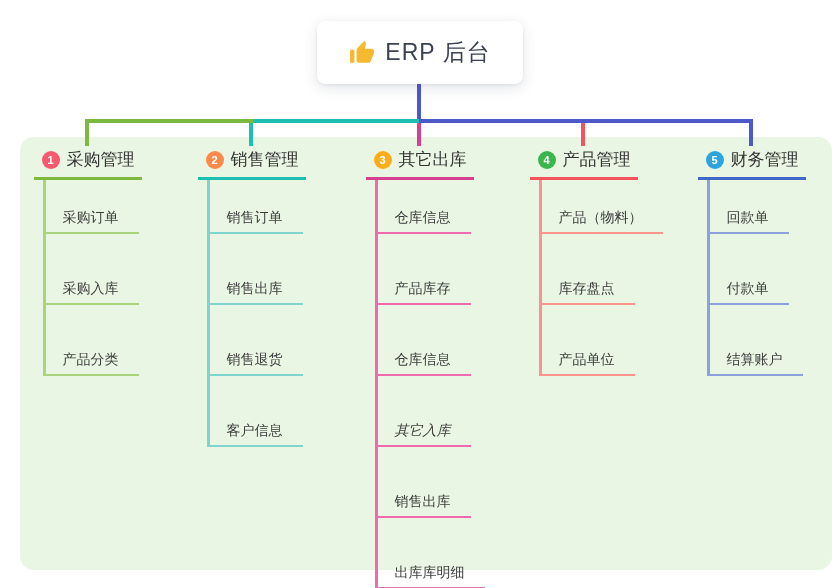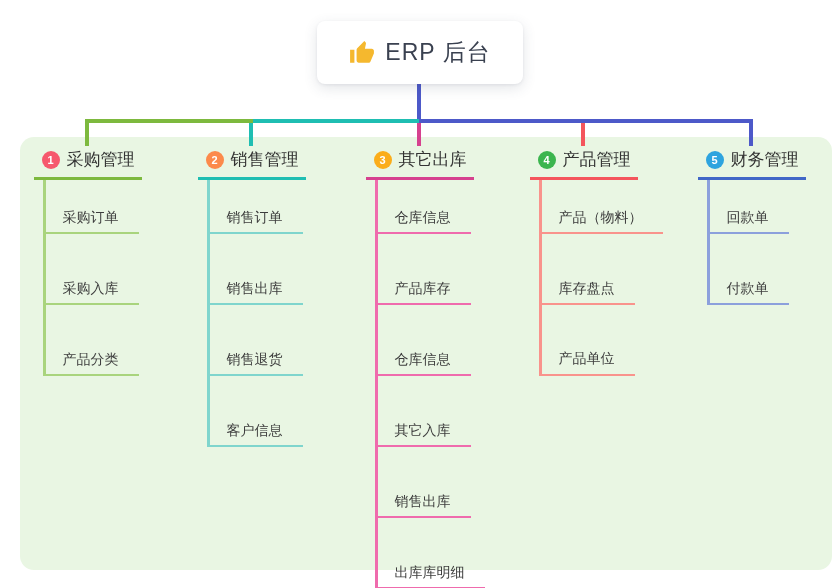--- a/index.html
+++ b/index.html
@@ -121,21 +121,21 @@
       <div class="branch-children">
         <div class="child-node" style="border-left-color: rgb(239, 107, 173); border-bottom-color: rgb(239, 107, 173);">
           <span class="child-label">仓库信息</span>
         </div>
         <div class="child-node" style="border-left-color: rgb(239, 107, 173); border-bottom-color: rgb(239, 107, 173);">
           <span class="child-label">产品库存</span>
         </div>
         <div class="child-node" style="border-left-color: rgb(239, 107, 173); border-bottom-color: rgb(239, 107, 173);">
           <span class="child-label">仓库信息</span>
         </div>
-        <div class="child-node" style="border-left-color: rgb(239, 107, 173); border-bottom-color: rgb(239, 107, 173);">
+        <div class="child-node" style="border-left-color: rgb(239, 107, 173); border-bottom-color: rgb(239, 107, 173); font-style: italic;">
           <span class="child-label">其它入库</span>
         </div>
         <div class="child-node" style="border-left-color: rgb(239, 107, 173); border-bottom-color: rgb(239, 107, 173);">
           <span class="child-label">销售出库</span>
         </div>
         <div class="child-node" style="border-left-color: rgb(239, 107, 173); border-bottom-color: rgb(239, 107, 173);">
           <span class="child-label">出库库明细</span>
         </div>
       </div>
     </div>
@@ -144,32 +144,35 @@
         <span class="badge" style="background: rgb(59, 181, 78);">4</span>
         <span class="branch-label">产品管理</span>
       </div>
       <div class="branch-children">
         <div class="child-node" style="border-left-color: rgb(249, 147, 140); border-bottom-color: rgb(249, 147, 140);">
           <span class="child-label">产品（物料）</span>
         </div>
         <div class="child-node" style="border-left-color: rgb(249, 147, 140); border-bottom-color: rgb(249, 147, 140);">
           <span class="child-label">库存盘点</span>
         </div>
-        <div class="child-node" style="border-left-color: rgb(249, 147, 140); border-bottom-color: rgb(249, 147, 140); font-family: Liberation Serif, serif;">
+        <div class="child-node" style="border-left-color: rgb(249, 147, 140); border-bottom-color: rgb(249, 147, 140);">
           <span class="child-label">产品单位</span>
         </div>
       </div>
     </div>
     <div class="branch-column" style="left: 697.5px;">
       <div class="branch-header" style="border-bottom-color: rgb(65, 103, 199);">
         <span class="badge" style="background: rgb(46, 164, 223);">5</span>
         <span class="branch-label">财务管理</span>
       </div>
       <div class="branch-children">
         <div class="child-node" style="border-left-color: rgb(140, 160, 220); border-bottom-color: rgb(140, 160, 220);">
           <span class="child-label">回款单</span>
         </div>
         <div class="child-node" style="border-left-color: rgb(140, 160, 220); border-bottom-color: rgb(140, 160, 220);">
           <span class="child-label">付款单</span>
         </div>
+        <div class="child-node" style="border-left-color: rgb(140, 160, 220); border-bottom-color: rgb(140, 160, 220);">
+          <span class="child-label">结算账户</span>
+        </div>
       </div>
     </div>
   </div>
 
 </body></html>

